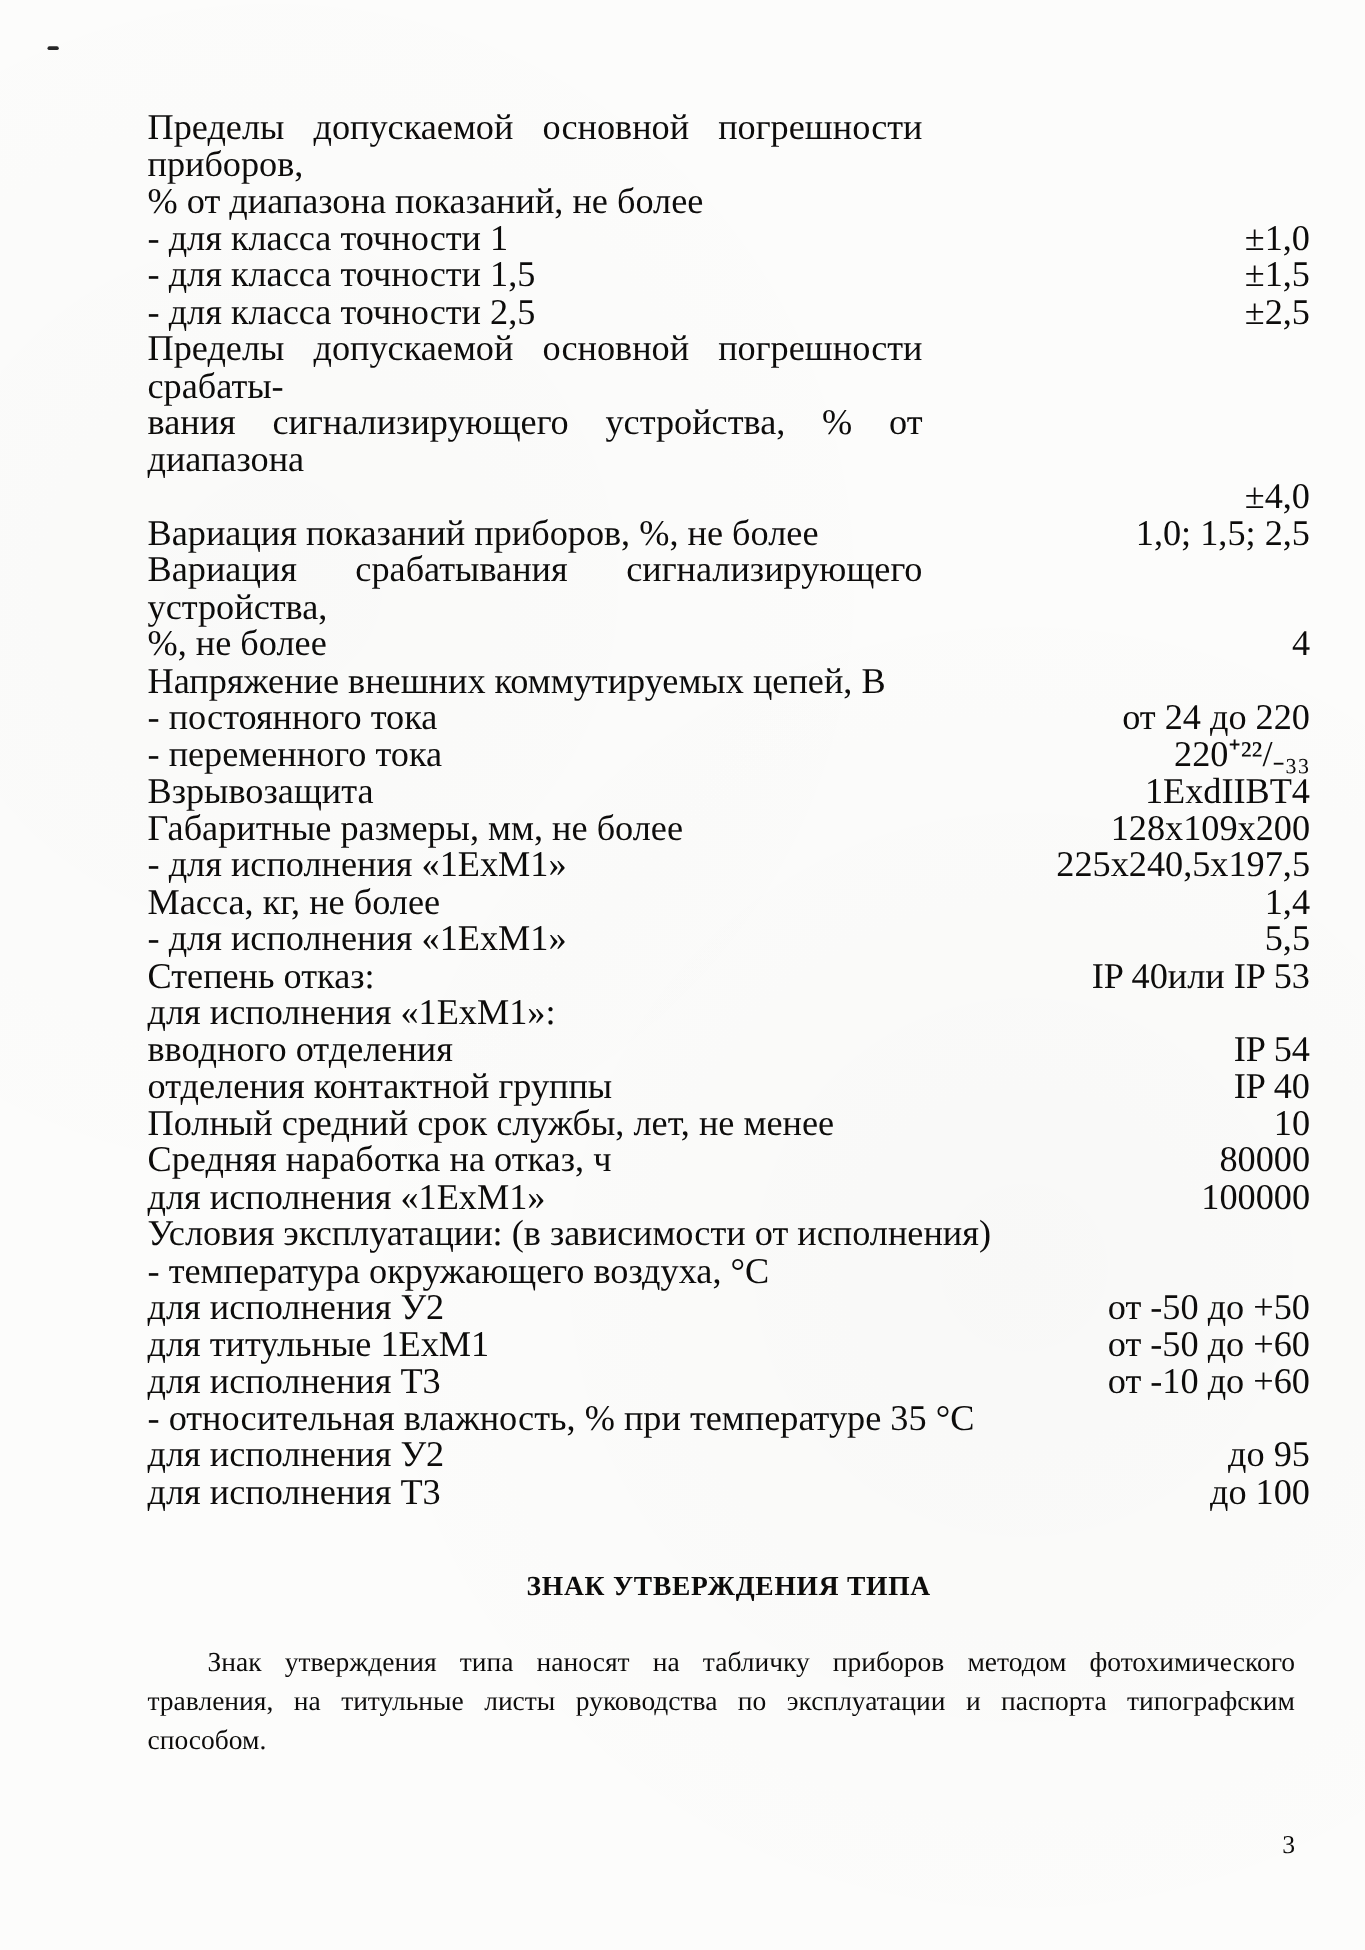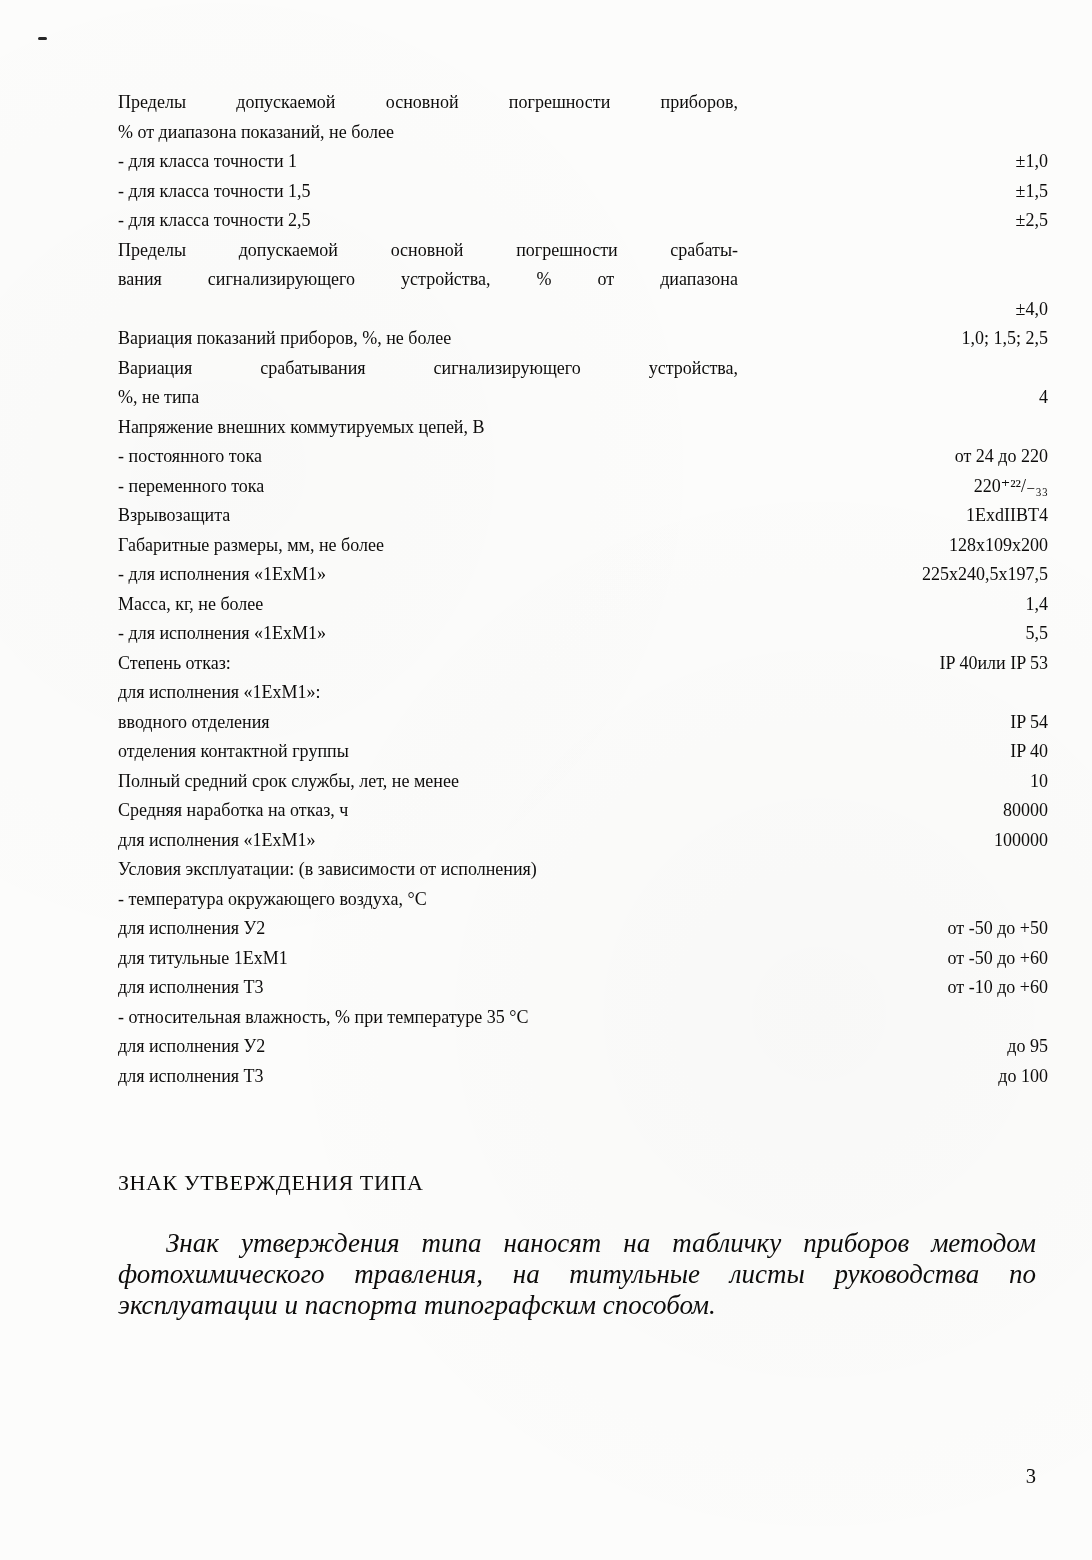--- a/index.html
+++ b/index.html
@@ -31,52 +31,52 @@
   .content {
     position: absolute;
     left: 118px;
     top: 88px;
     width: 930px;
   }
   .spec-line {
     display: flex;
     align-items: baseline;
     line-height: 29.5px;
-    font-size: 18px;
+    font-size: 29px;
+    font-family: Liberation Serif, serif;
   }
   .spec-label {
     flex: 0 0 620px;
     width: 620px;
     white-space: nowrap;
   }
   .spec-line.justified .spec-label {
     white-space: normal;
     text-align: justify;
     text-align-last: justify;
   }
   .spec-value {
     flex: 1 1 auto;
     text-align: right;
     white-space: nowrap;
   }
   .section-title {
-    margin-top: 79px;
-    text-align: left;
+    margin-top: 47px;
+    text-align: center;
     font-size: 22px;
-    font-weight: normal;
+    font-weight: bold;
     letter-spacing: 0.6px;
   }
   .body-paragraph {
     margin-top: 32px;
     width: 918px;
-    font-size: 27px;
+    font-size: 22px;
     line-height: 31px;
     text-align: justify;
     text-indent: 48px;
-    font-style: italic;
   }
   .page-number {
     position: absolute;
     right: 56px;
     bottom: 72px;
     font-size: 20.5px;
   }
 </style>
 </head>
 <body>
@@ -131,21 +131,21 @@
     <span class="spec-label">Вариация показаний приборов, %, не более</span>
     <span class="spec-value">1,0; 1,5; 2,5</span>
   </div>
 
   <div class="spec-line justified">
     <span class="spec-label">Вариация срабатывания сигнализирующего устройства,</span>
     <span class="spec-value"></span>
   </div>
 
   <div class="spec-line">
-    <span class="spec-label">%, не типа</span>
+    <span class="spec-label">%, не более</span>
     <span class="spec-value">4</span>
   </div>
 
   <div class="spec-line">
     <span class="spec-label">Напряжение внешних коммутируемых цепей, В</span>
     <span class="spec-value"></span>
   </div>
 
   <div class="spec-line">
     <span class="spec-label">- постоянного тока</span>

